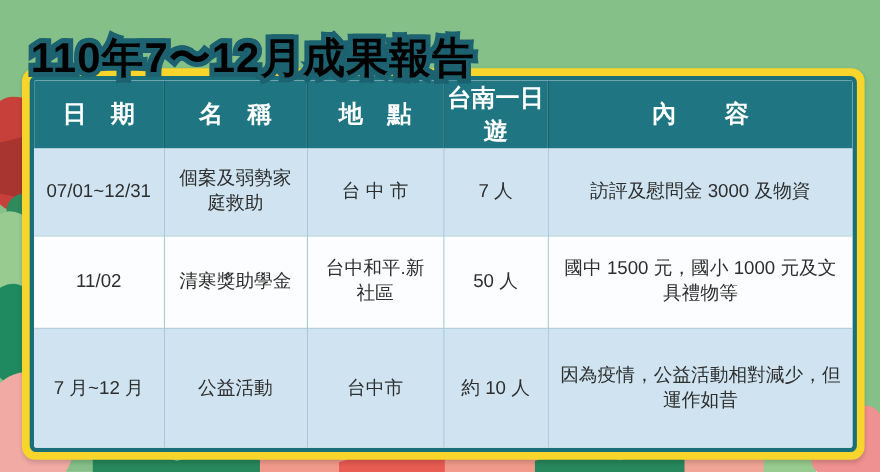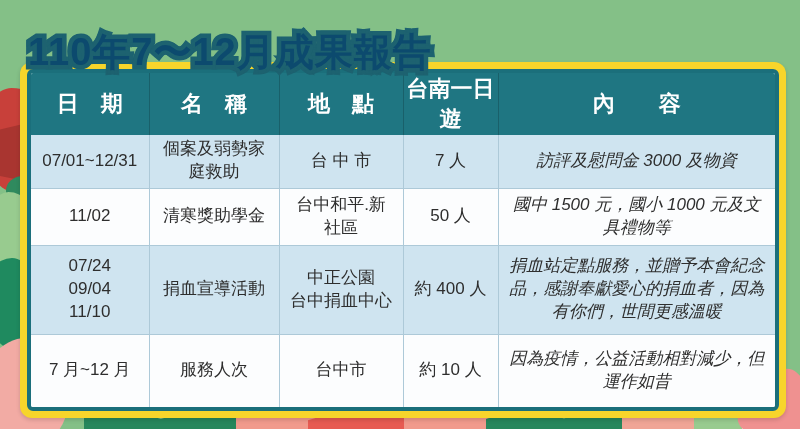--- a/index.html
+++ b/index.html
@@ -25,21 +25,21 @@
   .s4{left:404px;width:86px;background:#f19a8c;clip-path:polygon(0 100%,0 40%,55% 0,100% 45%,100% 100%);}
   .s5{left:486px;width:150px;background:#27875c;clip-path:polygon(0 100%,0 50%,25% 4%,52% 48%,78% 0,100% 45%,100% 100%);}
   .s6{left:622px;width:76px;background:#f0a596;clip-path:polygon(0 100%,0 40%,50% 0,100% 42%,100% 100%);}
   .s7{left:694px;width:74px;background:#98cb8f;clip-path:polygon(0 100%,0 45%,45% 0,100% 40%,100% 100%);}
   .s8{left:742px;width:40px;height:20px;background:#ffffff;border-radius:50% 50% 0 0;}
   .pink-br{right:-26px;bottom:-28px;width:78px;height:78px;background:#ef9190;transform:rotate(45deg);border-radius:14px;}
 
   
   .title{
     position:absolute;left:28px;top:2px;z-index:3;
-    font-size:38px;font-weight:bold;color:#0c4a6e;letter-spacing:1px;
+    font-size:38px;font-weight:bold;color:#000000;letter-spacing:1px;
     -webkit-text-stroke:9px #1d6270;paint-order:stroke fill;
     text-shadow:
       4px 0 0 #1d6270,-4px 0 0 #1d6270,0 4px 0 #1d6270,0 -4px 0 #1d6270,
       3px 3px 0 #1d6270,-3px 3px 0 #1d6270,3px -3px 0 #1d6270,-3px -3px 0 #1d6270;
   }
 
   
   .table-frame{
     position:absolute;left:20px;top:62px;width:766px;height:356px;z-index:2;
     background:#f7d52b;border-radius:12px;padding:7px;box-sizing:border-box;
@@ -55,21 +55,21 @@
     text-align:center;vertical-align:middle;height:40px;
     border-left:1px solid rgba(0,0,0,.18);
   }
   th:first-child{border-left:none;}
   td{
     font-size:17px;color:#2e2e2e;text-align:center;vertical-align:middle;
     border:1px solid #adc9d8;border-top:none;white-space:pre-line;
     line-height:1.35;padding:2px 4px;box-sizing:border-box;
   }
   tr td:first-child{border-left:none;}
-  tr td:last-child{border-right:none;font-style:italic;}
+  tr td:last-child{border-right:none;}
   tbody tr:last-child td{border-bottom:none;}
   tbody tr:nth-child(odd) td{background:#cfe4f0;}
   tbody tr:nth-child(even) td{background:#fcfdfe;}
   tr.r1{height:37px;} tr.r2{height:54px;} tr.r3{height:84px;}
   tr.r4{height:69px;} tr.r5{height:52px;}
 </style>
 </head>
 <body>
 
 <div class="deco flower-red"></div>
@@ -120,35 +120,23 @@
         </tr>
         <tr class="r2">
           <td>11/02</td>
           <td>清寒獎助學金</td>
           <td>台中和平.新
 社區</td>
           <td>50 人</td>
           <td>國中 1500 元，國小 1000 元及文
 具禮物等</td>
         </tr>
-        <tr class="r3">
-          <td>07/24
-09/04
-11/10</td>
-          <td>捐血宣導活動</td>
-          <td>中正公園
-台中捐血中心</td>
-          <td>約 400 人</td>
-          <td>捐血站定點服務，並贈予本會紀念
-品，感謝奉獻愛心的捐血者，因為
-有你們，世間更感溫暖</td>
-        </tr>
         <tr class="r4">
           <td>7 月~12 月</td>
-          <td>服務人次</td>
+          <td>公益活動</td>
           <td>台中市</td>
           <td>約 10 人</td>
           <td>因為疫情，公益活動相對減少，但
 運作如昔</td>
         </tr>
       </tbody>
     </table>
   </div>
 </div>
 

